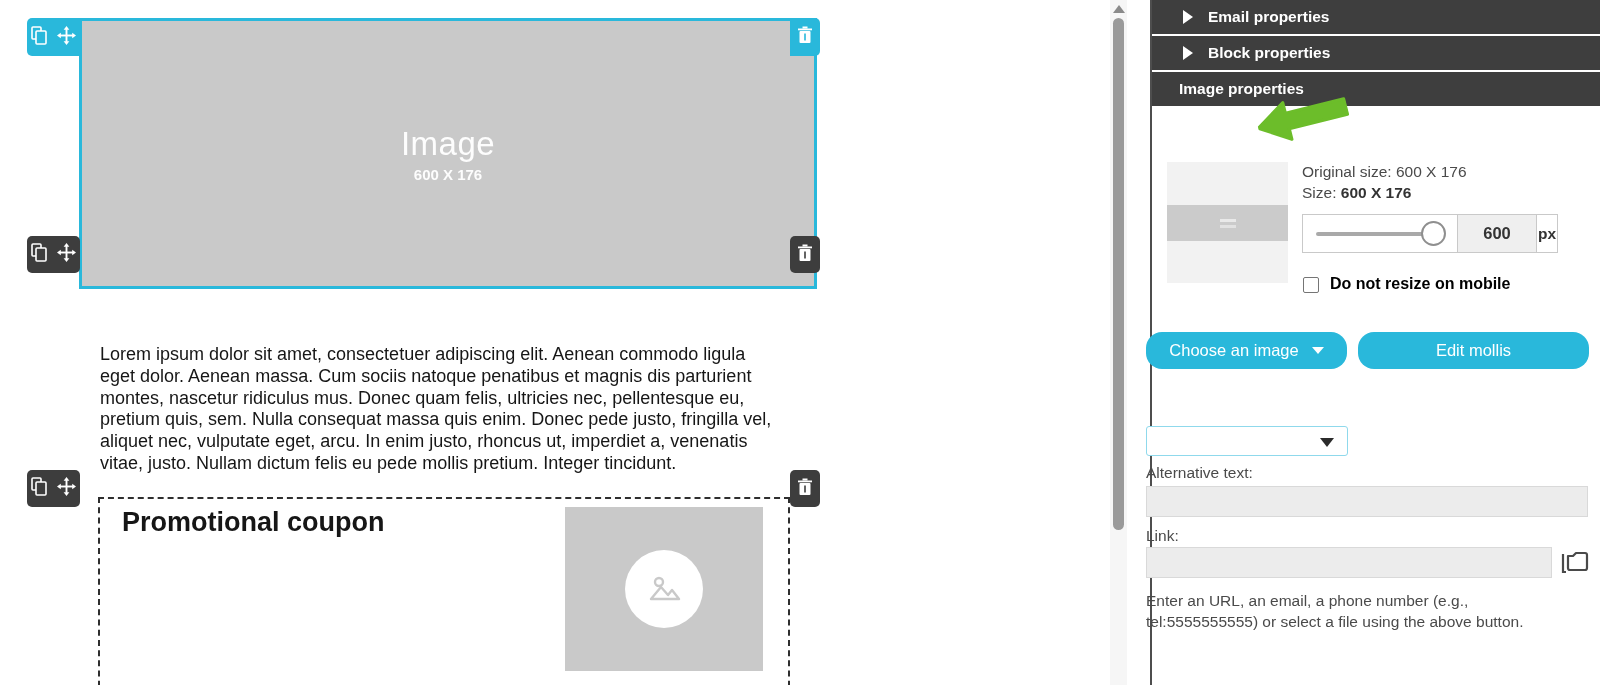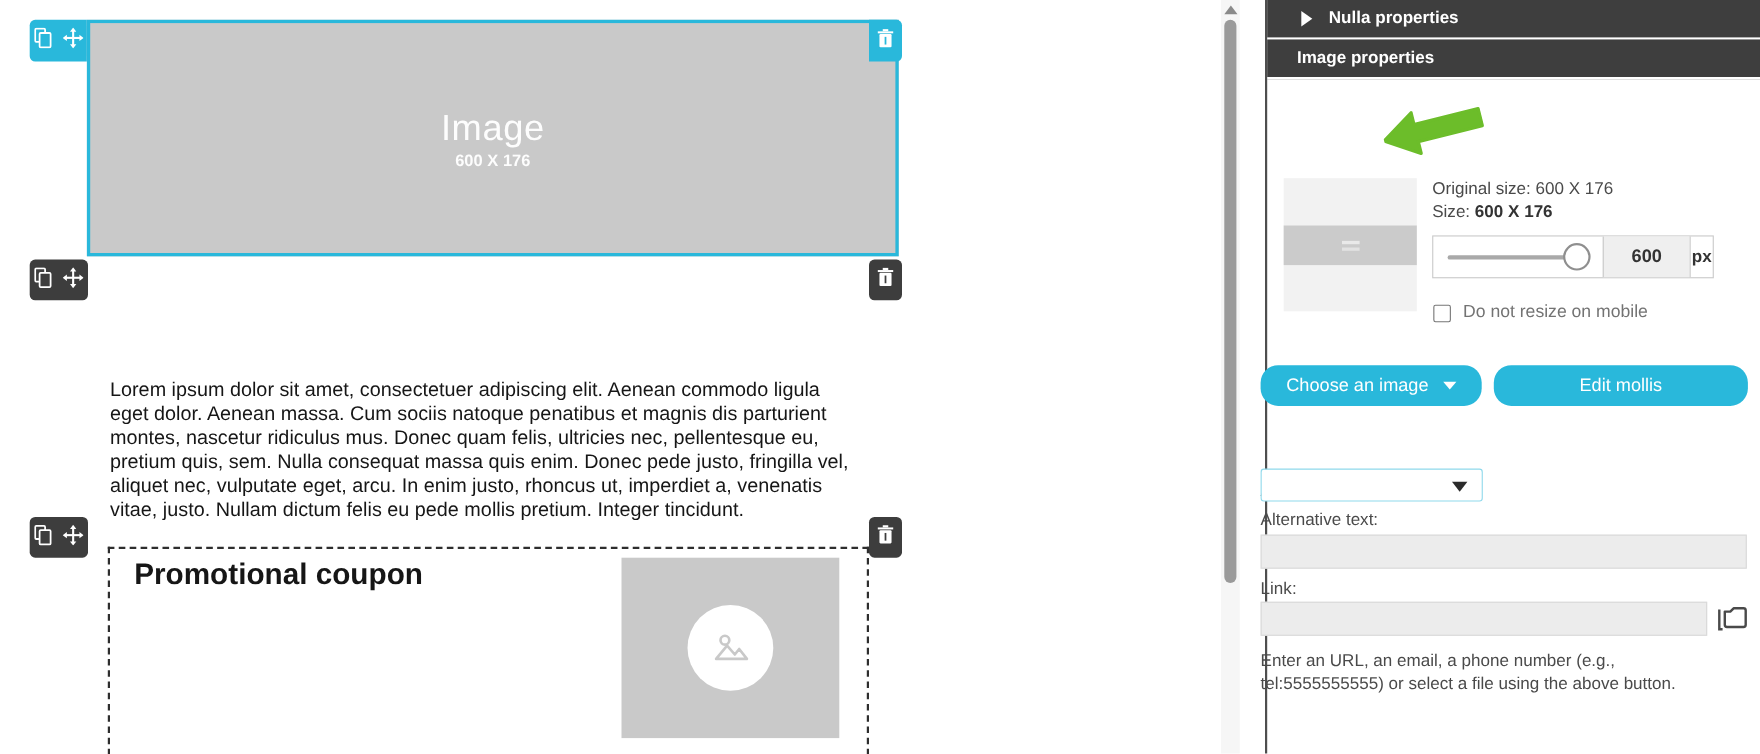--- a/index.html
+++ b/index.html
@@ -12,21 +12,21 @@
 
   .ctrl-tab { position:absolute; display:flex; align-items:center; justify-content:center;
               gap:9px; color:#fff; }
   .ctrl-cyan { background:#29b8db; }
   .ctrl-dark { background:#3d3d3d; }
   .tab-left  { width:52px; height:38px; border-radius:5px 0 0 5px; }
   .tab-right { width:30px; height:38px; border-radius:0 5px 5px 0; }
   .tab-dark-left  { width:53px; height:37px; border-radius:5px; }
   .tab-dark-right { width:30px; height:37px; border-radius:5px; }
 
-  #image-block { position:absolute; left:79px; top:18px; width:738px; height:215px;
+  #image-block { position:absolute; left:79px; top:18px; width:738px; height:271px;
                  border:3px solid #29b8db; background:#c9c9c9;
                  display:flex; flex-direction:column; align-items:center; justify-content:center; }
   #image-block .img-label { color:#fdfdfd; font-size:33px; letter-spacing:.5px; }
   #image-block .img-size  { color:#fdfdfd; font-size:15px; font-weight:bold; margin-top:3px; }
 
   .canvas-h1 { position:absolute; font-size:27px; font-weight:bold; color:#161616; }
   .canvas-p  { position:absolute; font-size:18px; line-height:21.8px; color:#161616;margin-top:44px; }
 
   #promo-box { position:absolute; left:98px; top:497px; width:692px; height:200px;
                border:2px dashed #2e2e2e; background:#fff; }
@@ -75,21 +75,21 @@
                    border-radius:50%; background:#fff; border:2px solid #8f8f8f; }
   #slider-value { width:79px; border-left:1px solid #c9c9c9; background:#efefef;
                   display:flex; align-items:center; justify-content:center;
                   font-size:16.5px; font-weight:bold; color:#333; }
   #slider-unit { flex:1; border-left:1px solid #c9c9c9; display:flex; align-items:center;
                  justify-content:center; font-size:15.5px; font-weight:bold; color:#333; }
 
   #mobile-checkbox { position:absolute; left:1303px; top:277px; width:16px; height:16px;
                      appearance:none; -webkit-appearance:none; border:1.5px solid #757575;
                      border-radius:2px; background:#fff; }
-  #mobile-label { position:absolute; left:1330px; top:275px; font-size:16px; color:#737373; }
+  #mobile-label { position:absolute; left:1330px; top:275px; font-size:16px; color:#000000;font-weight:bold; }
 
   .cyan-btn { position:absolute; top:332px; height:37px; background:#29b8db; border:none;
               border-radius:16px; color:#fff; font-size:16.5px;
               font-family:"Liberation Sans", sans-serif;
               display:flex; align-items:center; justify-content:center; gap:13px; cursor:pointer; }
   .btn-caret { width:0; height:0; border-left:6px solid transparent; border-right:6px solid transparent;
                border-top:7px solid #fff; }
 
   #alignment-select { position:absolute; left:1146px; top:426px; width:202px; height:30px;
                       background:#fff; border:1.5px solid #8fd9ec; border-radius:3px; }
@@ -225,21 +225,25 @@
 
 <div id="scrollbar">
   <div id="scroll-up"></div>
   <div id="scroll-thumb"></div>
 </div>
 
 <div id="panel">
 
   <div class="acc-header">
     <span class="tri"></span>
-    <span>Nulla properties</span>
+    <span>Email properties</span>
+  </div>
+  <div class="acc-header">
+    <span class="tri"></span>
+    <span>Block properties</span>
   </div>
   <div class="acc-header active">
     <span>Image properties</span>
   </div>
 </div>
 
 <svg id="green-arrow" width="92" height="44" viewBox="0 0 92 44">
   <polygon points="0,22 30,3 30,14 90,14 90,30 30,30 30,41" fill="#6cbd2a" stroke="#6cbd2a" stroke-width="3" stroke-linejoin="round"></polygon>
 </svg>
 

